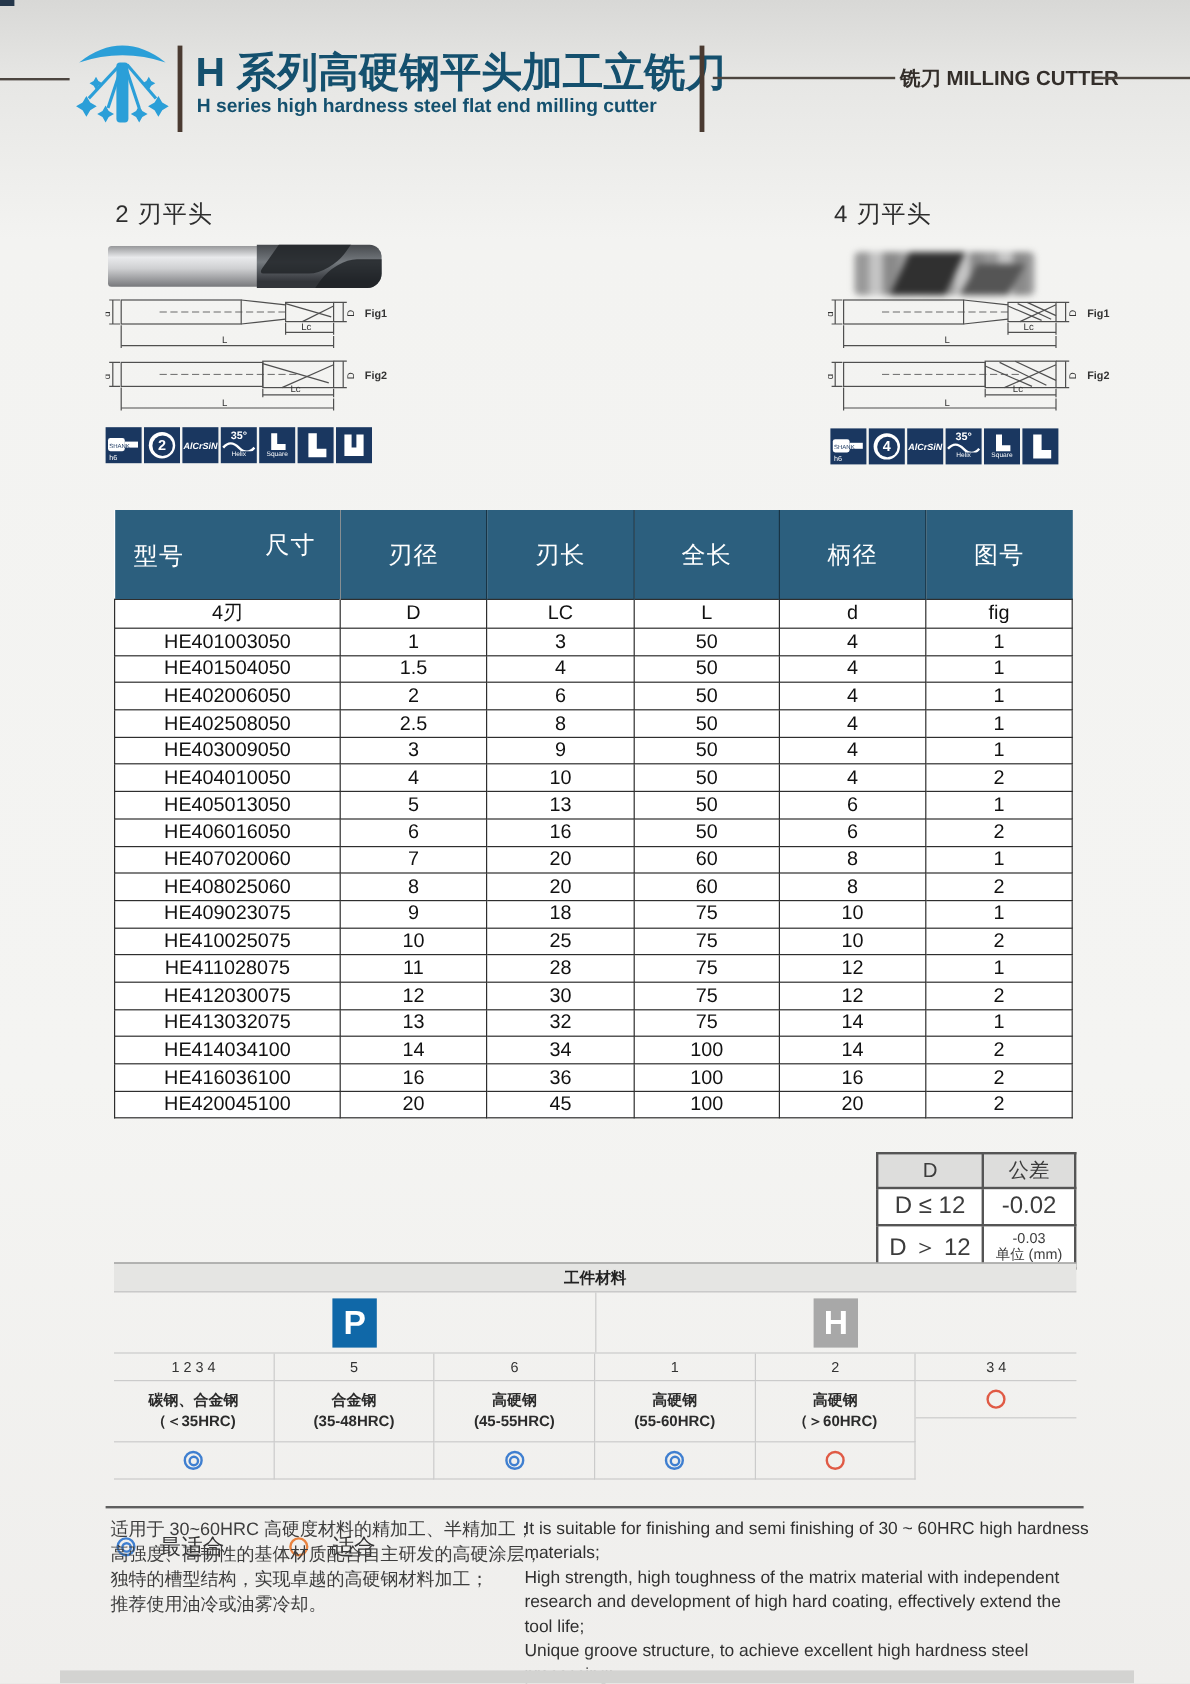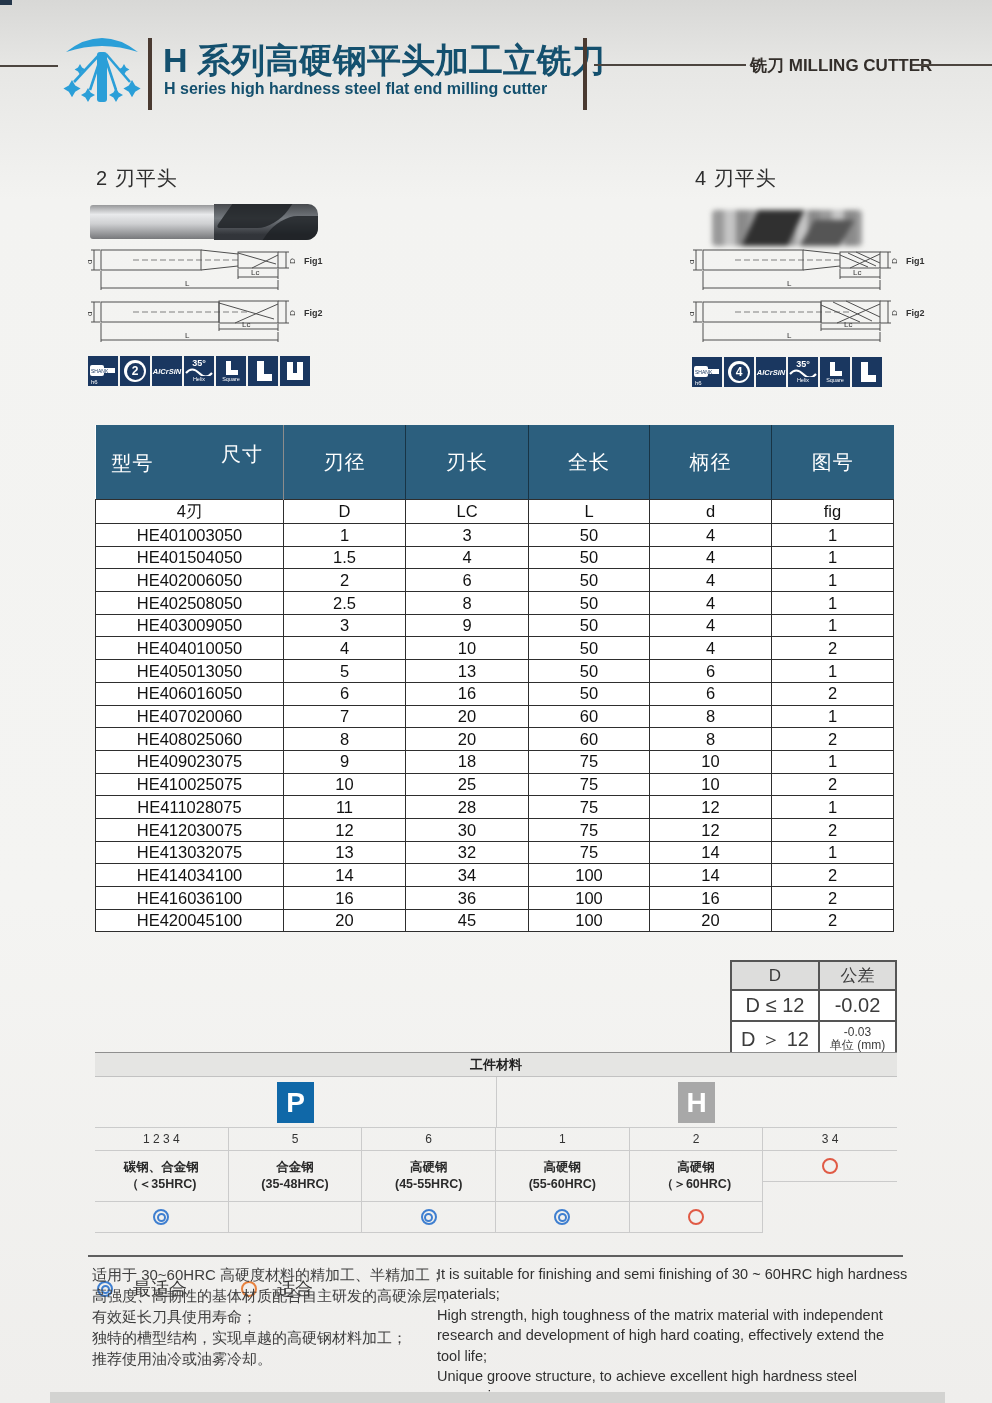--- a/index.html
+++ b/index.html
@@ -604,21 +604,20 @@
     <span class="gap"></span>
     <span class="suit suit-single" style="border-color:#e8823f"></span>
     <span>适合</span>
   </div>
 
   <div class="divider-line"></div>
 
   <div class="notes-cn">
     <div>适用于 30~60HRC 高硬度材料的精加工、半精加工；</div>
     <div>高强度、高韧性的基体材质配合自主研发的高硬涂层，</div>
-    <div>有效延长刀具使用寿命；</div>
     <div>独特的槽型结构，实现卓越的高硬钢材料加工；</div>
     <div>推荐使用油冷或油雾冷却。</div>
   </div>
   <div class="notes-en">
     <div>It is suitable for finishing and semi finishing of 30 ~ 60HRC high hardness materials;</div>
     <div>High strength, high toughness of the matrix material with independent research and development of high hard coating, effectively extend the tool life;</div>
     <div>Unique groove structure, to achieve excellent high hardness steel processing;</div>
 
   </div>
 

